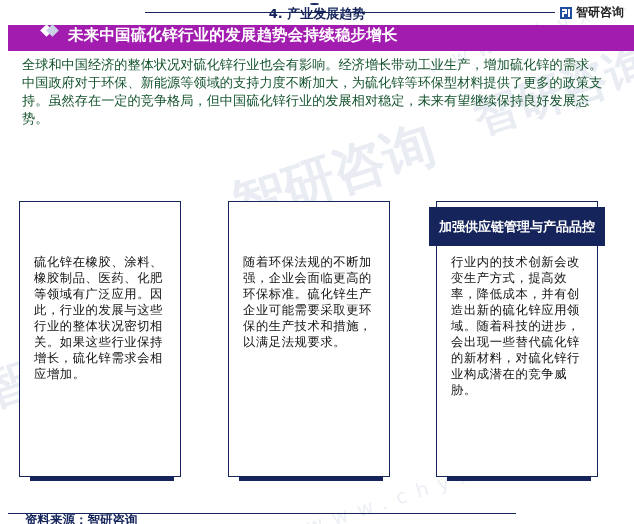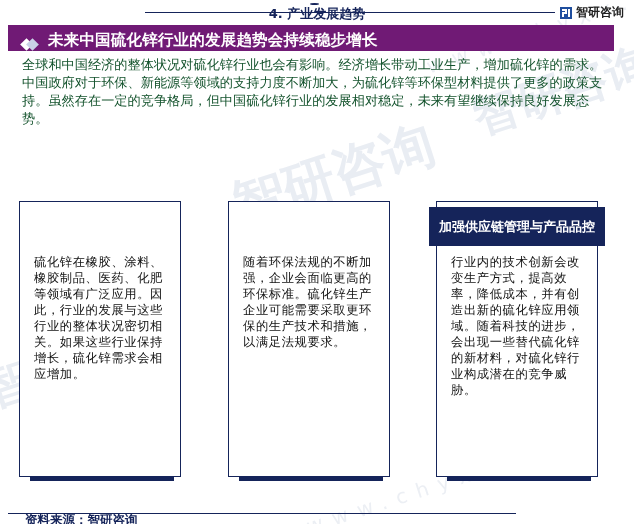--- a/index.html
+++ b/index.html
@@ -19,21 +19,21 @@
   
   .section-header { position: absolute; left: 10px; top: 3px; height: 20px; width: 614px; display: flex; align-items: center; flex-direction: column; }
   .section-dot { width: 9px; height: 9px; border-radius: 50%; background: #15245a; margin-right: 8px; margin-left: 2px; }
   .section-title { font-size: 13px; font-weight: bold; color: #15245a; white-space: nowrap; }
   .section-line { position: absolute; left: 145px; top: 12px; width: 410px; height: 1px; background: #15245a; }
   .brand-logo { position: absolute; right: 10px; top: 4px; display: flex; align-items: center; }
   .brand-mark { width: 12px; height: 12px; margin-right: 4px; }
   .brand-name { font-size: 12px; color: #222; font-weight: bold; }
 
   
-  .banner { position: absolute; left: 8px; top: 25px; width: 606px; height: 26px; background: #701a75; display: flex; align-items: flex-end; }
+  .banner { position: absolute; left: 8px; top: 25px; width: 606px; height: 26px; background: #a21caf; display: flex; align-items: flex-start; padding-left: 20px; }
   .banner-icon { margin-left: 14px; width: 18px; height: 12px; position: relative; }
   .banner-icon .d1, .banner-icon .d2 { position: absolute; top: 1px; width: 9px; height: 9px; transform: rotate(45deg); }
   .banner-icon .d1 { left: 0; background: #ffffff; }
   .banner-icon .d2 { left: 6px; background: #c9d2e6; }
   .banner-title { margin-left: 8px; color: #ffffff; font-size: 15.5px; font-weight: bold; white-space: nowrap; letter-spacing: 0.2px; }
 
   
   .intro { position: absolute; left: 22px; top: 56px; width: 592px; font-size: 13.2px; line-height: 18px; color: #14532d; }
 
   

